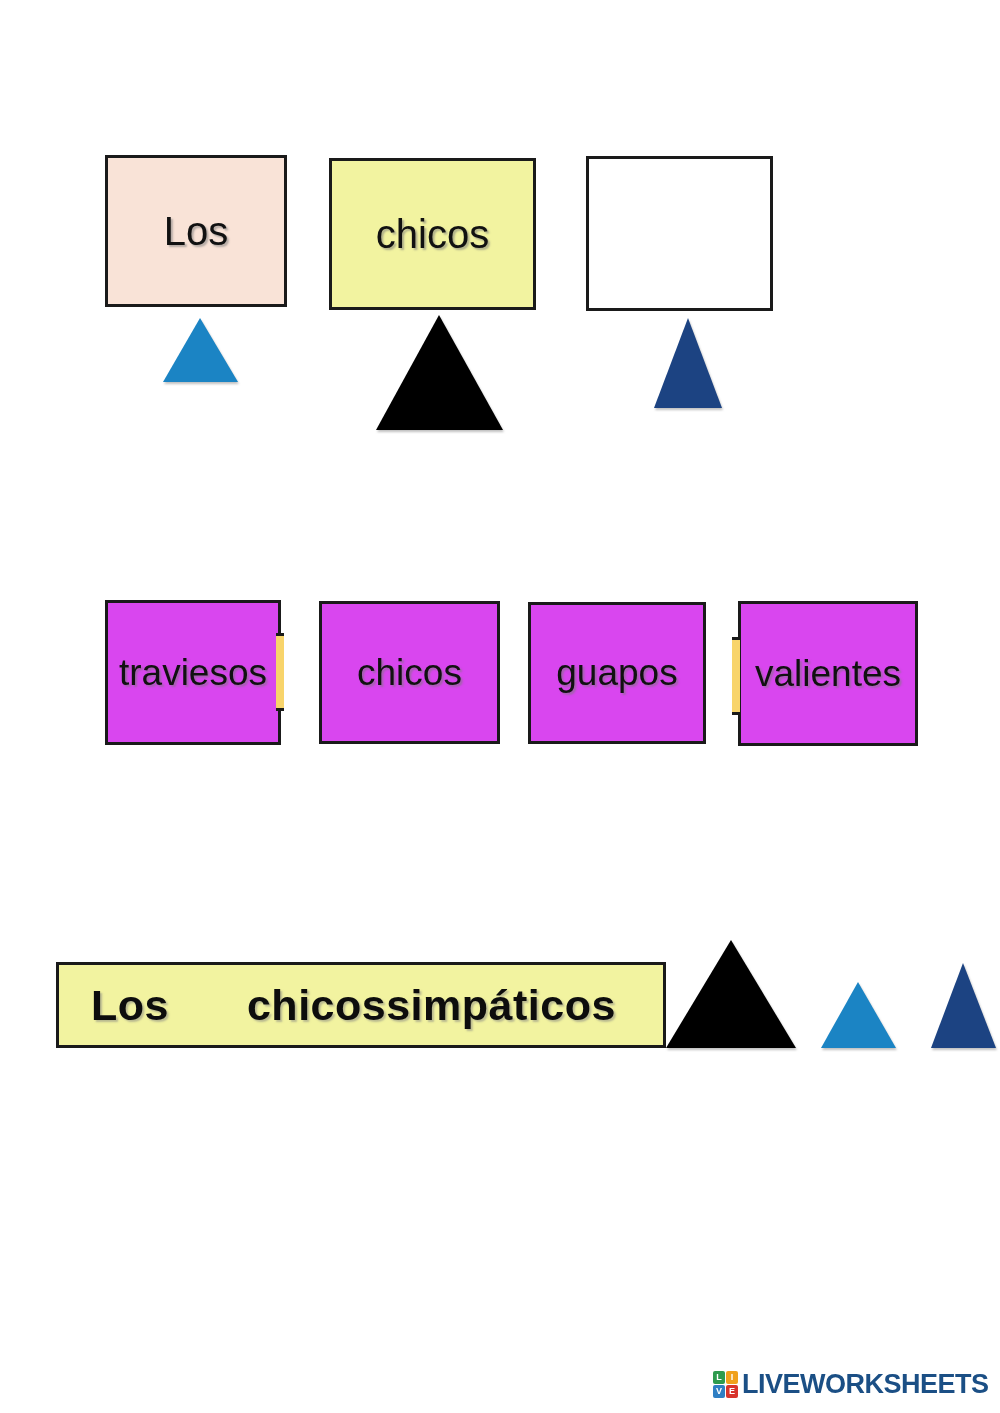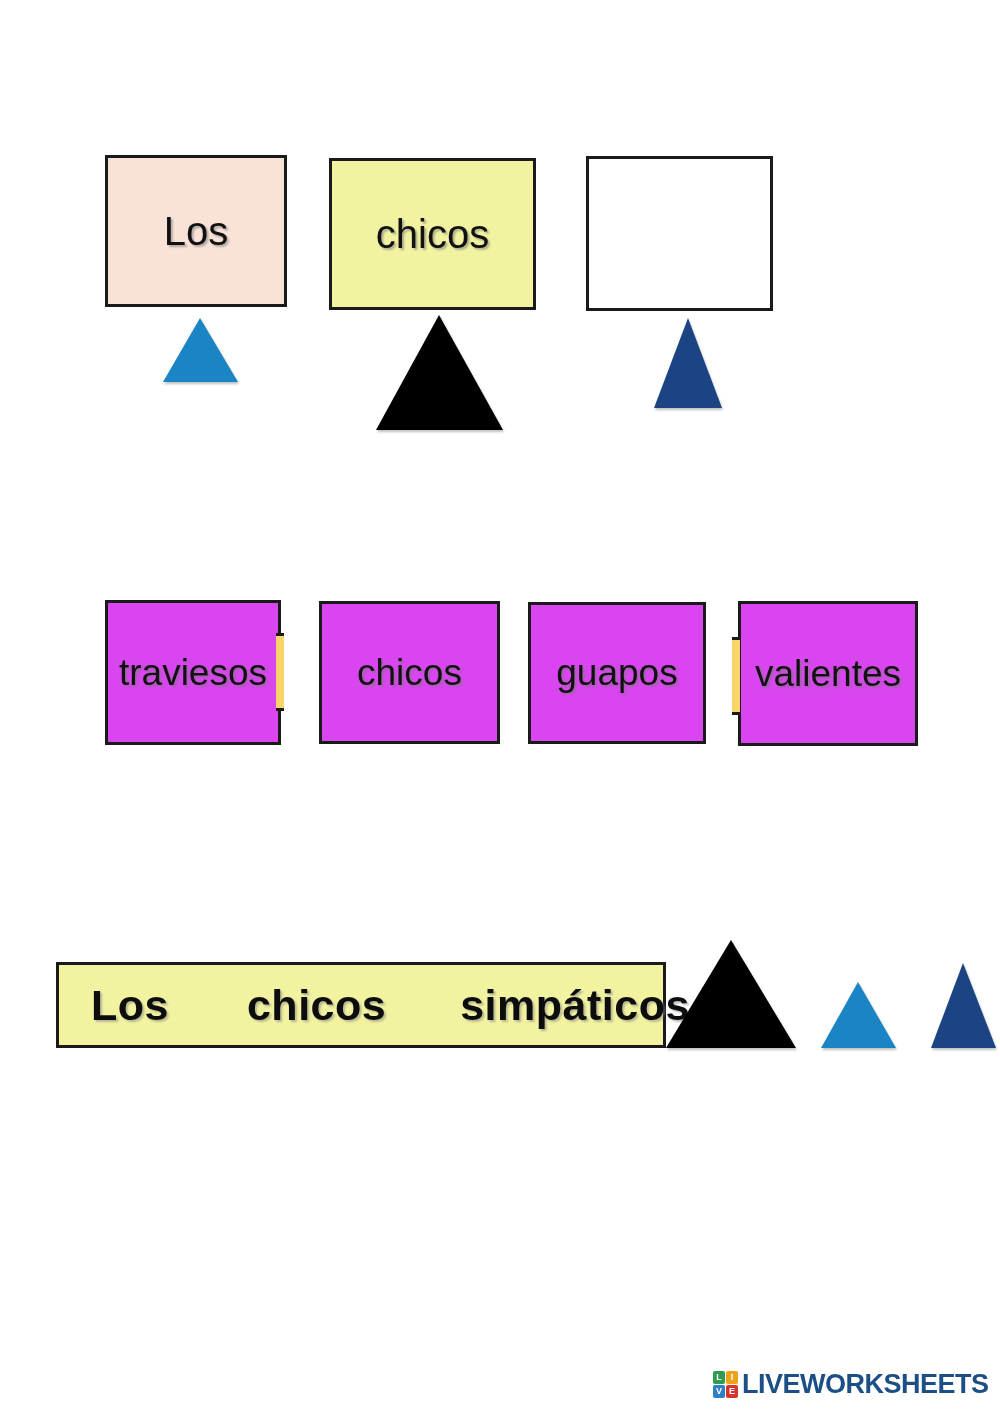--- a/index.html
+++ b/index.html
@@ -77,21 +77,21 @@
     font-weight: bold;
     font-size: 43px;
     letter-spacing: 0.5px;
     text-shadow: 2px 2px 2px rgba(130,130,130,0.5);
   }
   .sentence-strip .w {
     display: inline-block;
   }
   .sw1 { margin-left: 32px; }
   .sw2 { margin-left: 78px; }
-  .sw3 { margin-left: 74px; }
+  .sw3 { }
 
   
   .lw-logo {
     position: absolute;
     left: 697px;
     top: 1369px;
     display: flex;
     align-items: center;
     gap: 4px;
   }

